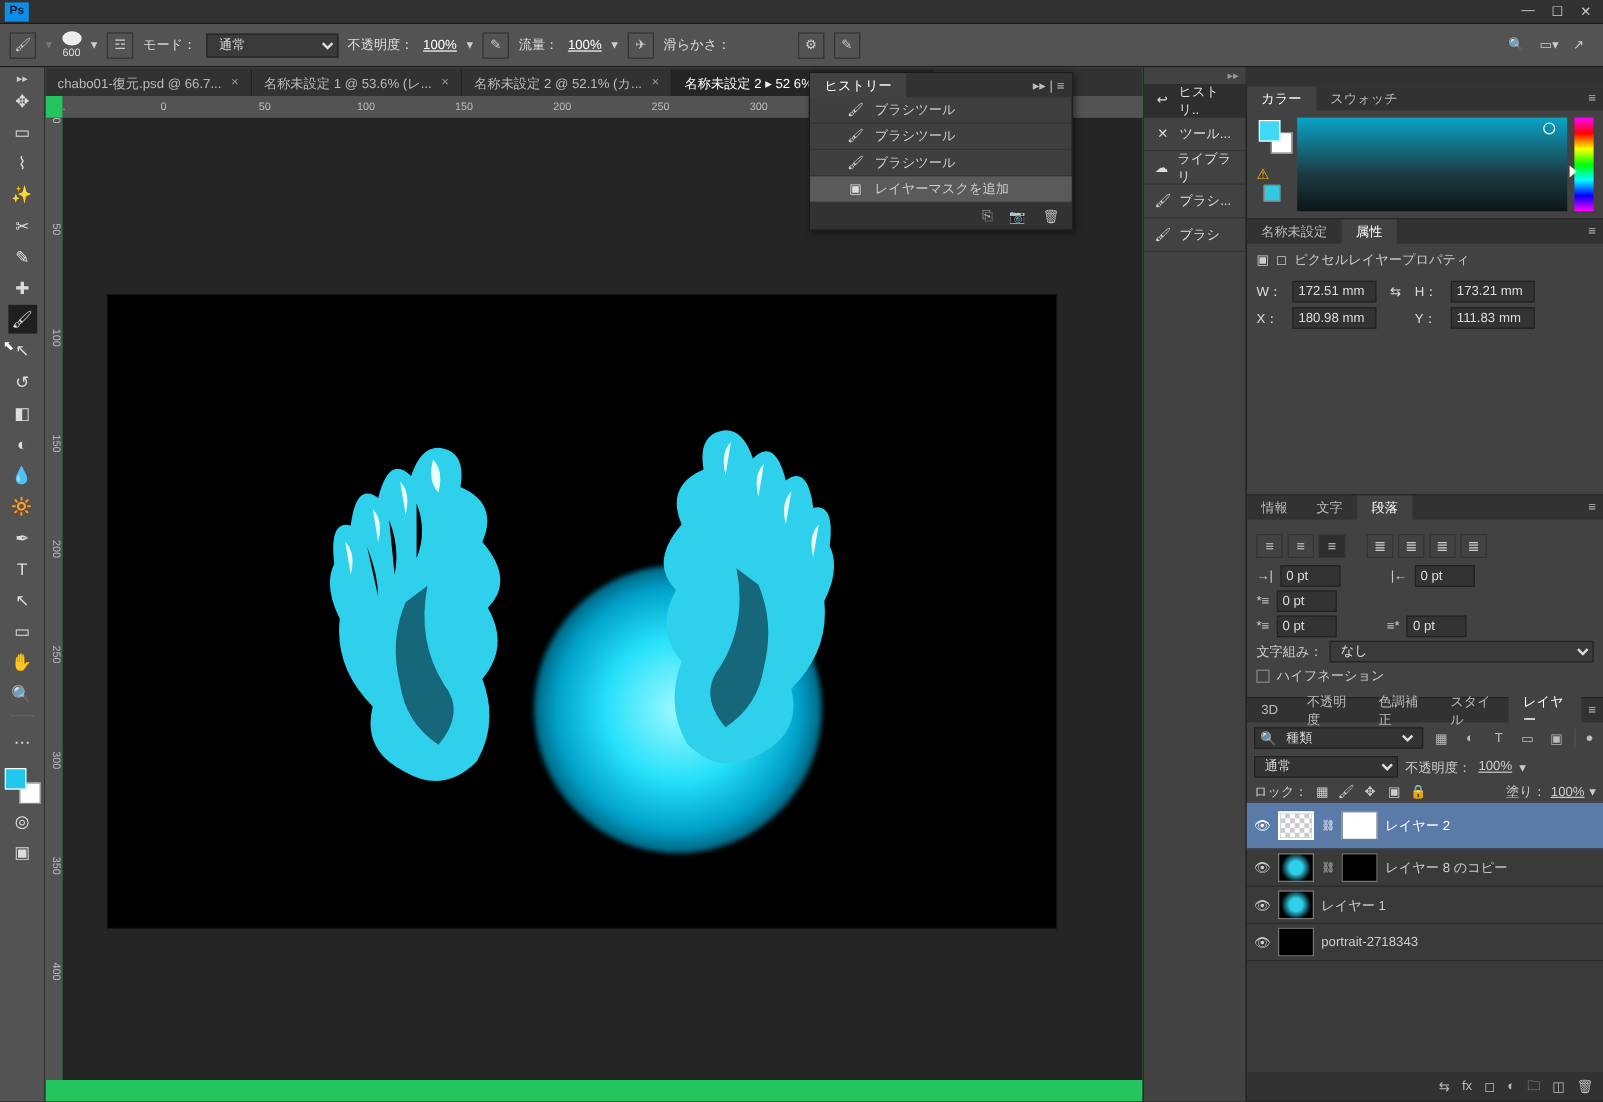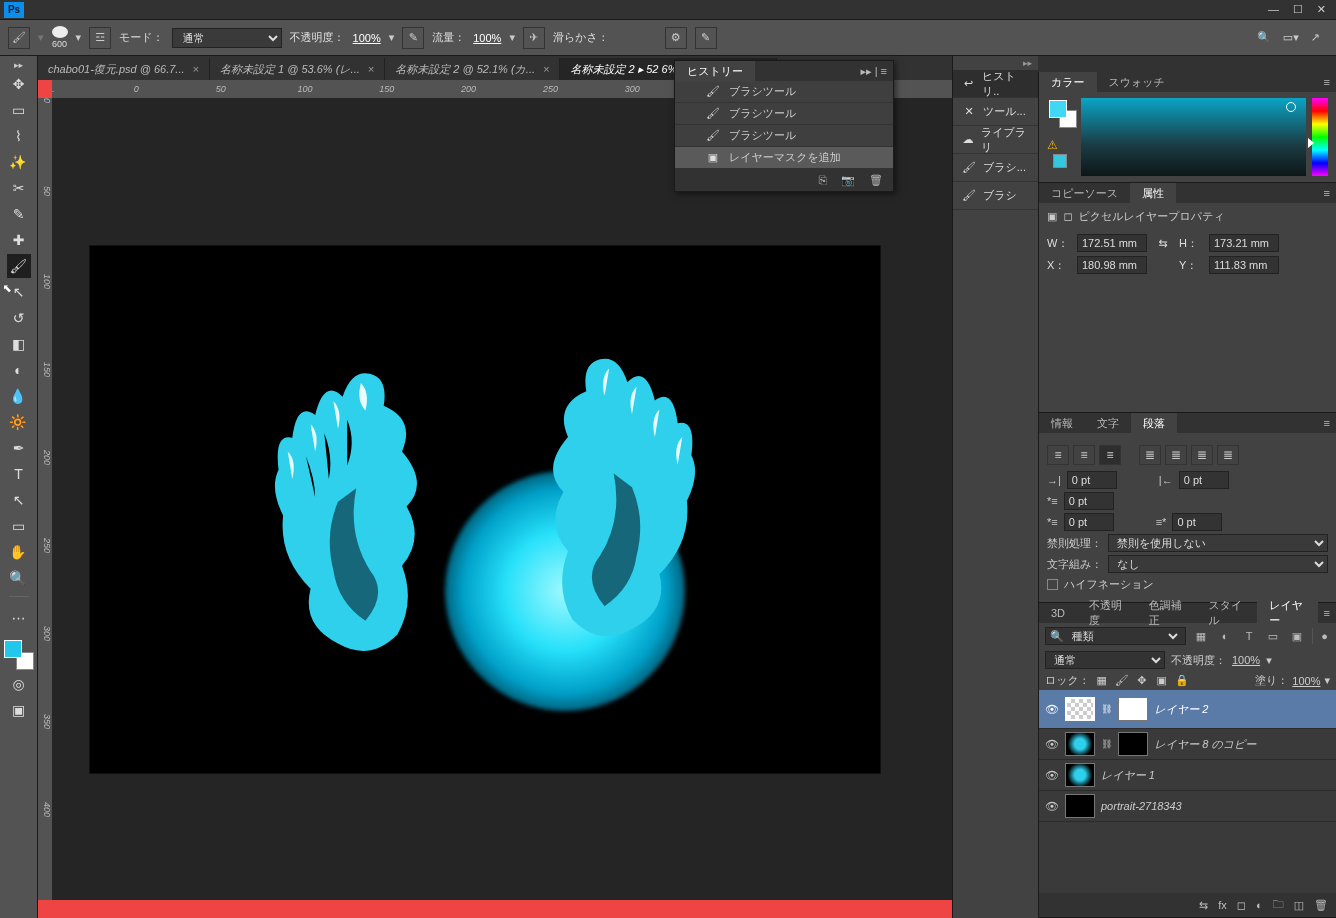--- a/index.html
+++ b/index.html
@@ -16,21 +16,21 @@
 .opt-spacer { flex:1; }
 .opt-right { display:flex; gap:12px; align-items:center; padding-right:8px; }
 .workspace { position:absolute; top:56px; left:0; right:0; bottom:0; display:flex; }
 .toolbox { width:38px; background:#535353; border-right:1px solid #1a1a1a; display:flex; flex-direction:column; align-items:center; padding-top:4px; gap:2px; }
 .tbx-row1 { display:flex; gap:2px; }
 .tool-btn { width:24px; height:24px; display:flex; align-items:center; justify-content:center; color:#ddd; font-size:14px; }
 .tool-btn.sel { background:#1f1f1f; }
 .swatches { margin-top:8px; position:relative; width:30px; height:30px; }
 .sw-fg { position:absolute; top:0; left:0; width:18px; height:18px; background:#22c8ec; border:1px solid #fff; }
 .sw-bg { position:absolute; bottom:0; right:0; width:18px; height:18px; background:#fff; border:1px solid #888; }
-.doc-area { flex:1; background:#ef4444; position:relative;font-style:italic; }
+.doc-area { flex:1; background:#22c55e; position:relative; }
 .tabs { height:24px; background:#323232; display:flex; align-items:flex-end; }
 .tab { height:22px; background:#323232; color:#bbb; padding:3px 10px; display:flex; align-items:center; gap:8px; border-right:1px solid #222; font-size:11px; }
 .tab.active { background:#252525; color:#fff; }
 .tab .close { color:#999; }
 .rulers-h { position:absolute; top:24px; left:14px; right:0; height:18px; background:#535353; font-size:9px; color:#bbb; display:flex; align-items:center; overflow:hidden; }
 .rulers-v { position:absolute; top:42px; left:0; width:14px; bottom:18px; background:#535353; font-size:9px; color:#bbb; writing-mode:vertical-rl; display:flex; overflow:hidden;}
 .canvas-wrap { position:absolute; top:42px; left:14px; right:0; bottom:18px; background:#252525; overflow:hidden; }
 .canvas { position:absolute; top:148px; left:38px; width:790px; height:527px; background:#000; box-shadow:0 0 0 1px #111; }
 .orb { position:absolute; left:355px; top:225px; width:240px; height:240px; border-radius:50%; background: radial-gradient(circle, #9ff9ff 0%, #27e1fa 35%, #00a0c8 60%, #003040 80%, #000 100%); filter: blur(2px); }
 .hand { position:absolute; width:230px; height:320px; }
@@ -81,21 +81,21 @@
 .lock-row { display:flex; align-items:center; gap:4px; padding:2px 6px; color:#ccc;}
 .lock-ico { width:16px; text-align:center;}
 .layer-list { background:#3a3a3a; }
 .layer-item { display:flex; align-items:center; gap:6px; padding:3px 6px; border-bottom:1px solid #2a2a2a; }
 .layer-item.sel { background:#5a7aa8; color:#fff; }
 .eye { width:14px; text-align:center; }
 .lthumb { width:30px; height:24px; background:#000; border:1px solid #777; display:flex;align-items:center;justify-content:center; font-size:8px;}
 .lthumb.chk { background:repeating-conic-gradient(#ccc 0 25%, #fff 0 50%) 0 0/8px 8px; border:2px solid #fff;}
 .lthumb.mask { background:#fff; }
 .lthumb.mask2 { background:#000; }
-.lname { flex:1; font-size:11px;font-style:italic; }
+.lname { flex:1; font-size:11px; }
 .layer-foot { height:24px; background:#323232; display:flex; align-items:center; justify-content:flex-end; gap:10px; padding:0 8px; color:#bbb; }
 .history-float { position:absolute; top:60px; left:674px; width:220px; background:#3f3f3f; border:1px solid #1a1a1a; box-shadow:2px 2px 6px rgba(0,0,0,0.5); z-index:100; }
 .hist-tabs { height:20px; background:#323232; display:flex; align-items:center; }
 .hist-body { max-height:130px; }
 .hist-item { display:flex; align-items:center; gap:8px; padding:3px 8px; border-bottom:1px solid #333; }
 .hist-item.sel { background:#5a5a5a; }
 .hist-ico { width:16px; text-align:center; color:#ddd;}
 .hist-foot { height:22px; background:#323232; display:flex; align-items:center; justify-content:flex-end; gap:14px; padding:0 10px; color:#bbb; }
 .brush-size { display:flex;flex-direction:column;align-items:center;font-size:9px;color:#ddd;}
 .brush-dot { width:16px;height:12px;border-radius:50%;background:#eee;margin-bottom:1px;}
@@ -286,21 +286,21 @@
             <div class="ramp-cursor"></div>
           </div>
         <div class="hue-strip">
             <div class="hue-cursor"></div>
           </div>
       </div>
     </div>
 
     <div class="pgroup" style="height:230px">
       <div class="ptabs">
-        <div class="ptab">コピーソース</div>
+        <div class="ptab">名称未設定</div>
         <div class="ptab active">属性</div>
         <div class="ptab corner">≡</div>
       </div>
       <div class="pbody">
         <div style="display:flex;gap:6px;align-items:center;margin-bottom:10px">
           <span>▣</span>
           <span>◻</span>
           <span>ピクセルレイヤープロパティ</span>
         </div>
         <div class="prop-row">
@@ -349,24 +349,20 @@
           <span>*≡</span>
             <input class="small-input" value="0 pt" style="">
         </div>
         <div class="para-row">
           <span>*≡</span>
             <input class="small-input" value="0 pt" style="">
           <div style="width:30px"></div>
           <span>≡*</span>
             <input class="small-input" value="0 pt" style="">
         </div>
-        <div class="sel-row">
-            <span>禁則処理：</span>
-            <select><option>禁則を使用しない</option></select>
-          </div>
         <div class="sel-row">
             <span>文字組み：</span>
             <select><option>なし</option></select>
           </div>
         <div class="chk">
             <div class="chk-box"></div>
             <span>ハイフネーション</span>
           </div>
       </div>
     </div>

